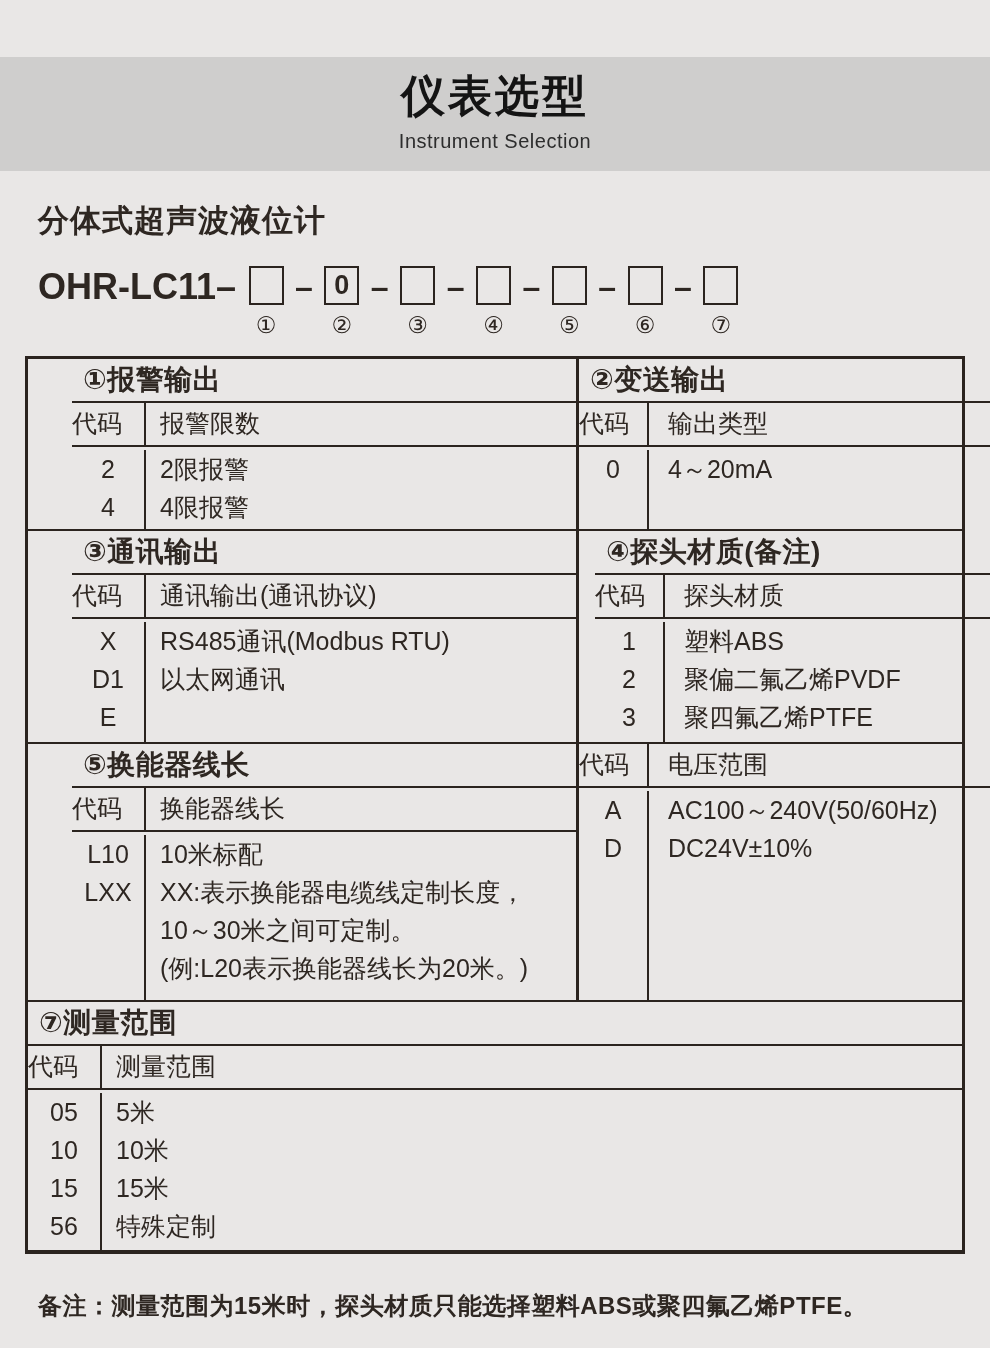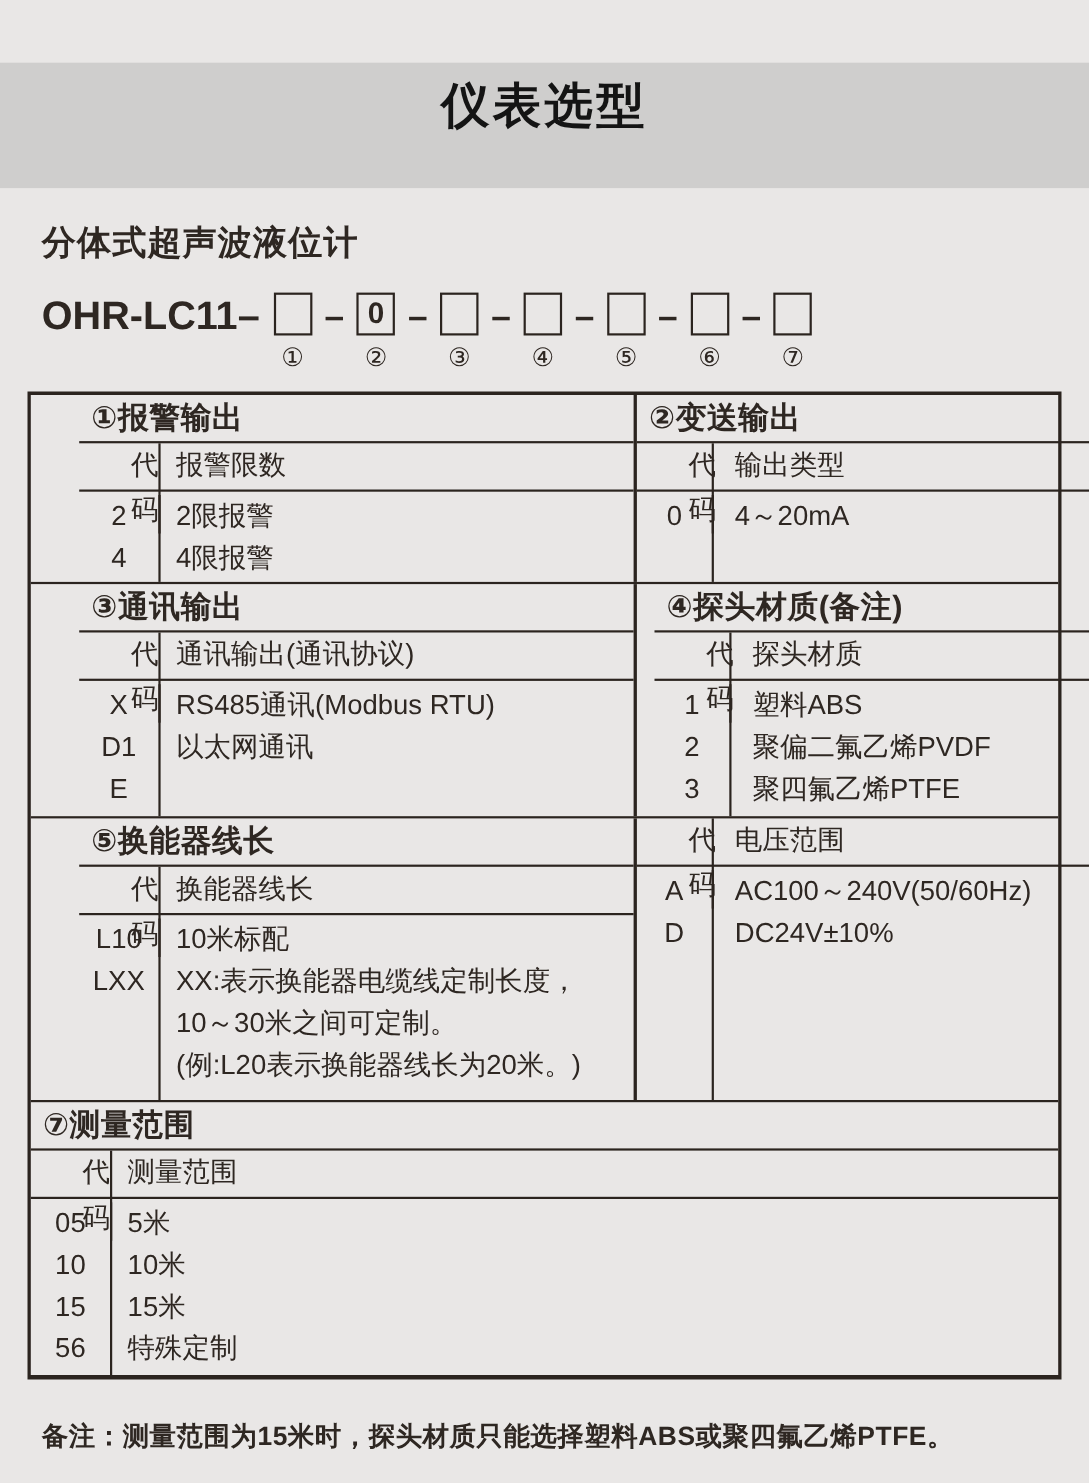--- a/index.html
+++ b/index.html
@@ -67,21 +67,21 @@
     border-bottom:2.5px solid var(--border);
     white-space:nowrap;overflow:hidden;
   }
   .sec-head{
     display:grid;height:44px;border-bottom:2.5px solid var(--border);
     font-size:25px;font-weight:500;line-height:41px;
   }
   .sec-body{flex:1;display:grid;padding-top:3px;font-size:25px;font-weight:500;}
   .lh .sec-head,.lh .sec-body,.fw .sec-head,.fw .sec-body{grid-template-columns:74px 1fr;}
   .rh .sec-head,.rh .sec-body{grid-template-columns:70px 1fr;}
-  .code-h{border-right:2px solid var(--border);margin-left:47px;}
+  .code-h{border-right:2px solid var(--border);}
   .desc-h{padding-left:14px;white-space:nowrap;}
   .rh .desc-h{padding-left:19px;}
   .code-col{
     border-right:2px solid var(--border);
     display:flex;flex-direction:column;align-items:center;
   }
   .desc-col{display:flex;flex-direction:column;padding-left:14px;}
   .rh .desc-col{padding-left:19px;}
   .cell{height:38px;line-height:38px;white-space:nowrap;}
   .h172{height:172px;}
@@ -92,20 +92,21 @@
   .note{
     position:absolute;left:38px;top:1290px;
     font-size:24px;font-weight:600;letter-spacing:0.5px;white-space:nowrap;
   }
 </style>
 </head>
 <body>
 
 <div class="banner">
   <div class="banner-title">仪表选型</div>
+  <div class="banner-sub">Instrument Selection</div>
 </div>
 
 <div class="product-name">分体式超声波液位计</div>
 
 <div class="model-row">
   <span class="model-prefix">OHR-LC11–</span>
 
   <span class="model-unit">
     <span class="model-box"></span>
     <span class="model-pos">①</span>

